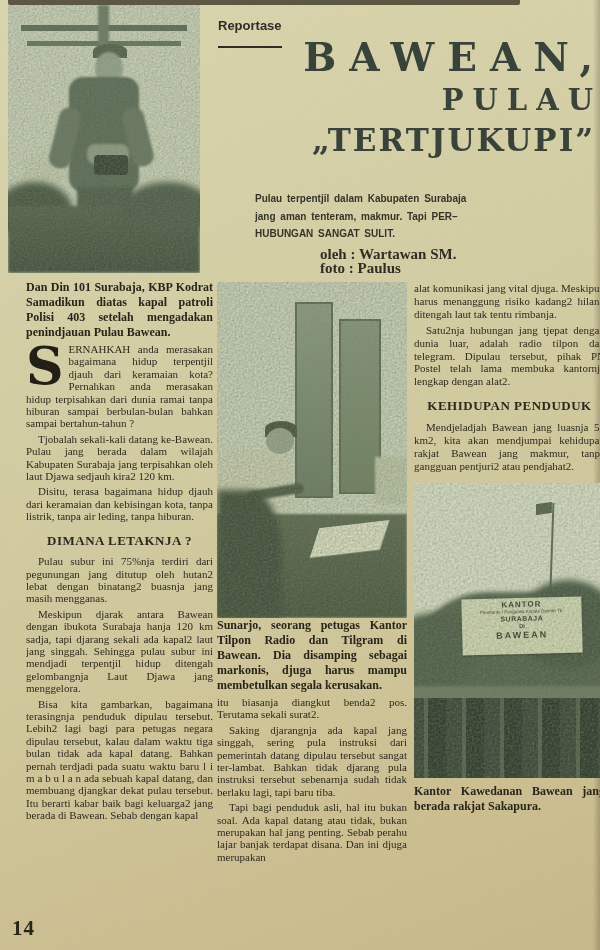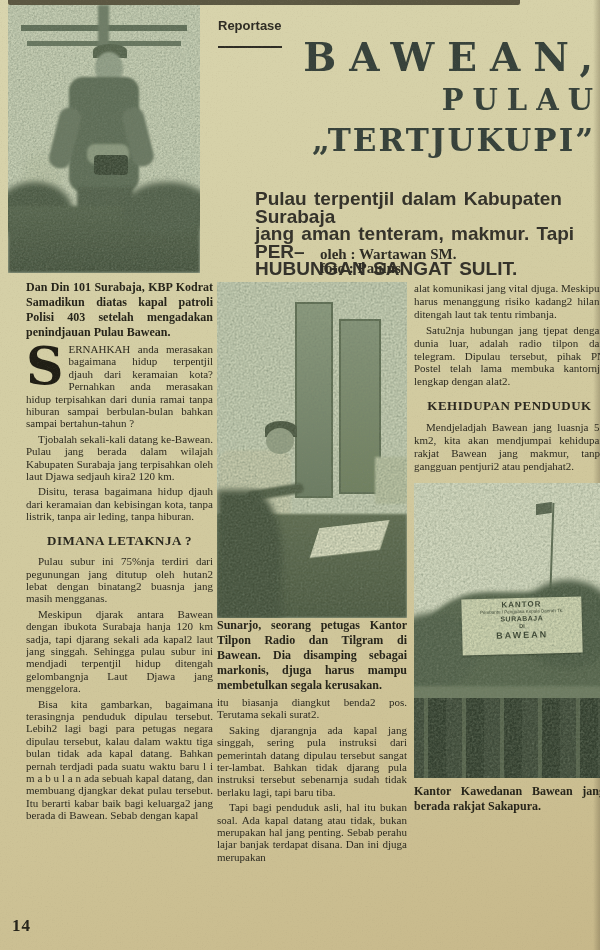--- a/index.html
+++ b/index.html
@@ -65,34 +65,34 @@
   .s3{font-size:7px;font-weight:bold;line-height:8px;letter-spacing:.5px;}
   .s4{font-size:5.5px;font-weight:bold;line-height:7px;}
   .s5{font-size:9px;font-weight:bold;letter-spacing:2px;line-height:10px;}
 
   
   .kicker{position:absolute;left:218px;top:18px;font-family:"Liberation Sans",sans-serif;font-weight:bold;font-size:13px;color:#2e2c24;border-bottom:2px solid #2e2c24;padding-bottom:13px;}
   .titleblock{position:absolute;left:252px;top:34px;width:341px;text-align:right;color:#37423b;font-family:"DejaVu Serif",serif;font-weight:bold;}
   .t1{font-size:39px;line-height:46px;letter-spacing:13px;margin-right:-13px;}
   .t2{font-size:29px;line-height:36px;letter-spacing:9px;margin-right:-9px;margin-top:2px;}
   .t3{font-size:31px;line-height:40px;letter-spacing:2px;margin-right:-2px;margin-top:2px;}
-  .subtitle{position:absolute;left:255px;top:190px;width:340px;font-family:"Liberation Sans",sans-serif;font-weight:bold;font-size:19px;line-height:17.5px;color:#34322a;word-spacing:2px;}
+  .subtitle{position:absolute;left:255px;top:190px;width:340px;font-family:"Liberation Sans",sans-serif;font-weight:bold;font-size:10px;line-height:17.5px;color:#34322a;word-spacing:2px;}
   .byline{position:absolute;left:320px;top:247px;font-size:15px;font-weight:bold;line-height:14px;color:#2e2c24;}
 
   
   .col{position:absolute;font-size:11px;line-height:12.4px;text-align:justify;color:#2c2a20;margin-left:12px;}
   .col p{margin:0 0 3px 0;}
   .col p.ind{text-indent:12px;}
   .caption{font-weight:bold;font-size:12px;line-height:15px;color:#26241a;margin:0 0 7px 0;}
   .colL{left:14px;top:280px;width:187px;height:638px;overflow:hidden;}
   .colM{left:205px;top:282px;width:190px;height:666px;overflow:hidden;}
   .colR{left:402px;top:282px;width:191px;height:666px;overflow:hidden;line-height:12.9px;}
   .colhead{font-size:13px;font-weight:bold;text-align:center;letter-spacing:.5px;color:#2a281f;margin:12px 0 8px 0;}
   .drop{float:left;font-family:"DejaVu Serif",serif;font-weight:bold;font-size:52px;line-height:42px;color:#201e15;margin:2px 5px 0 0;}
-  .pagenum{position:absolute;left:12px;top:916px;font-size:17px;font-weight:bold;color:#26241a;letter-spacing:1px;}
+  .pagenum{position:absolute;left:12px;top:916px;font-size:21px;font-weight:bold;color:#26241a;letter-spacing:1px;}
 </style>
 </head>
 <body>
 
 <div class="page">
 
   <div class="topstrip"></div>
   <div class="edge-r"></div>
 
   <div class="photo photo1">

